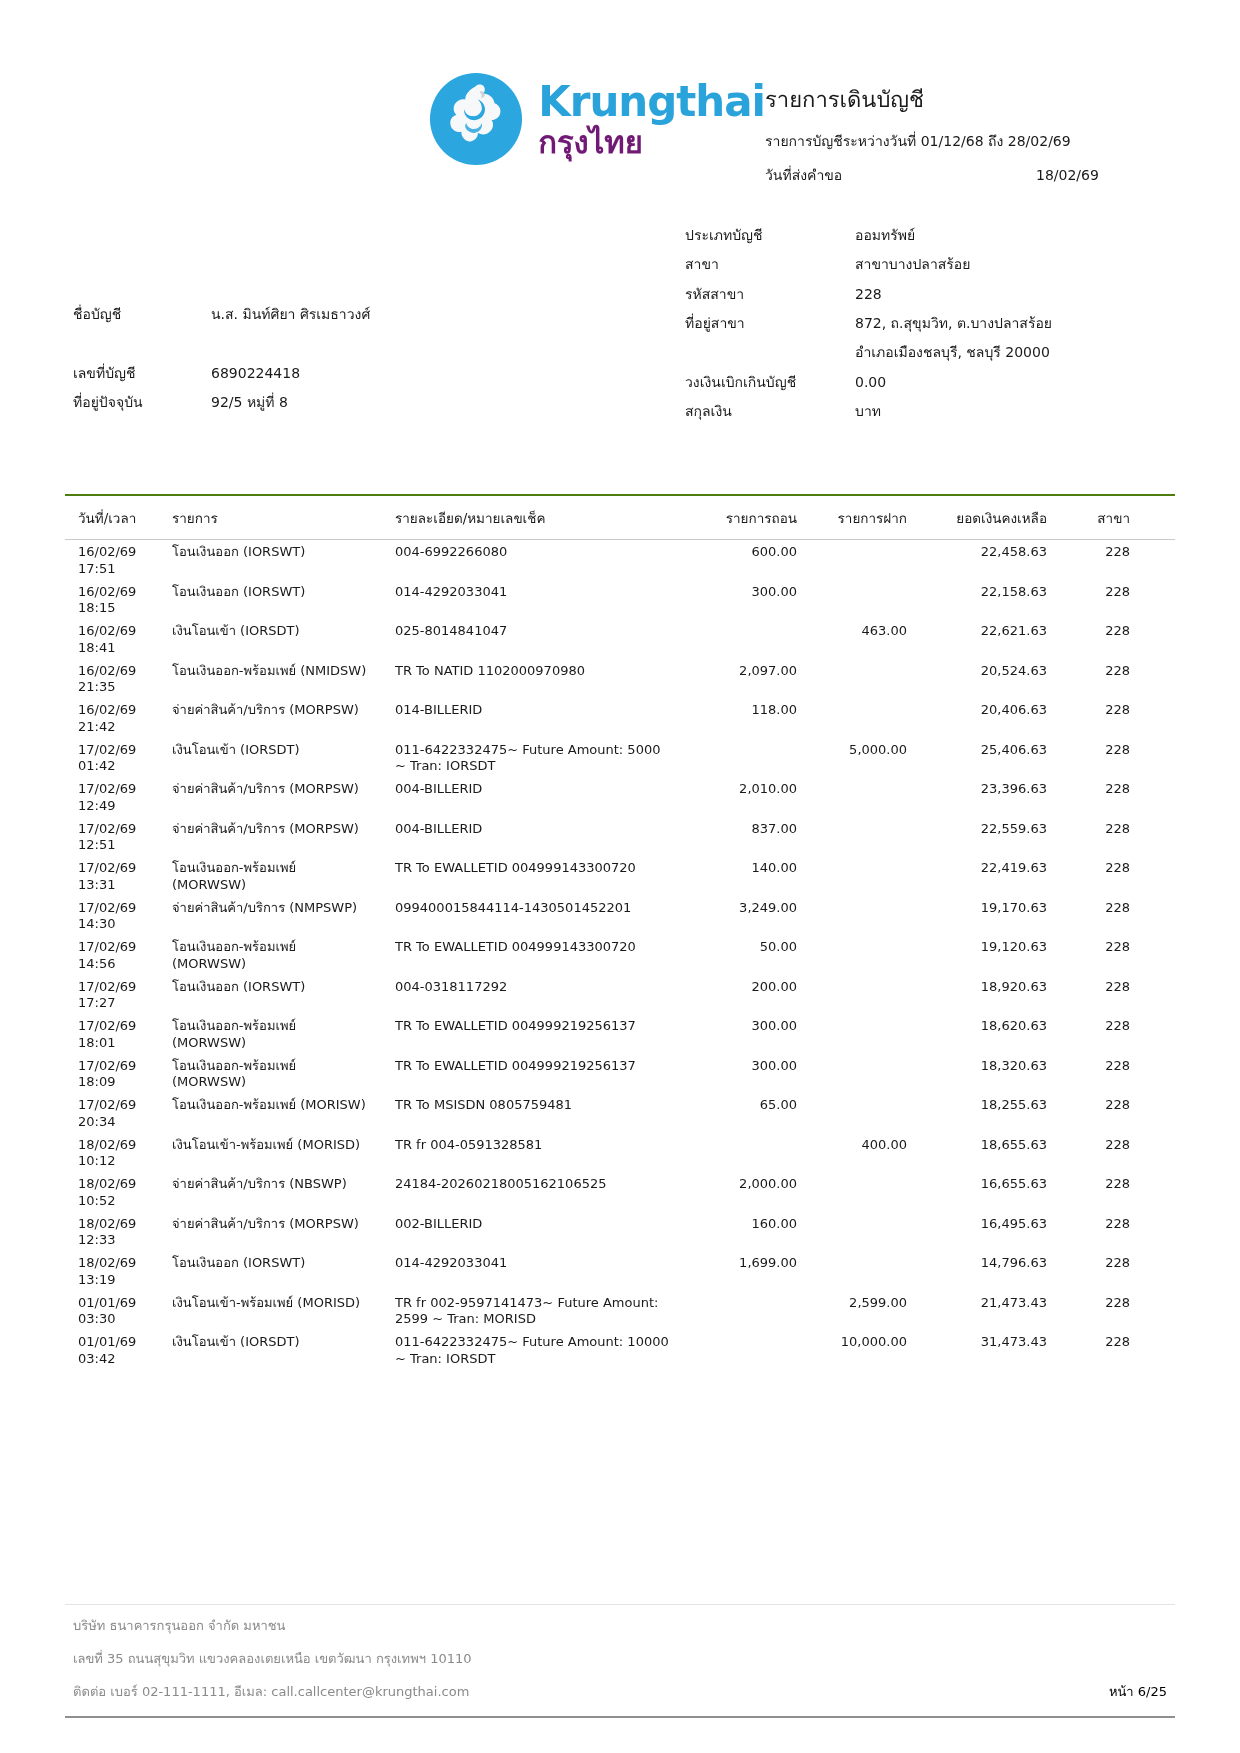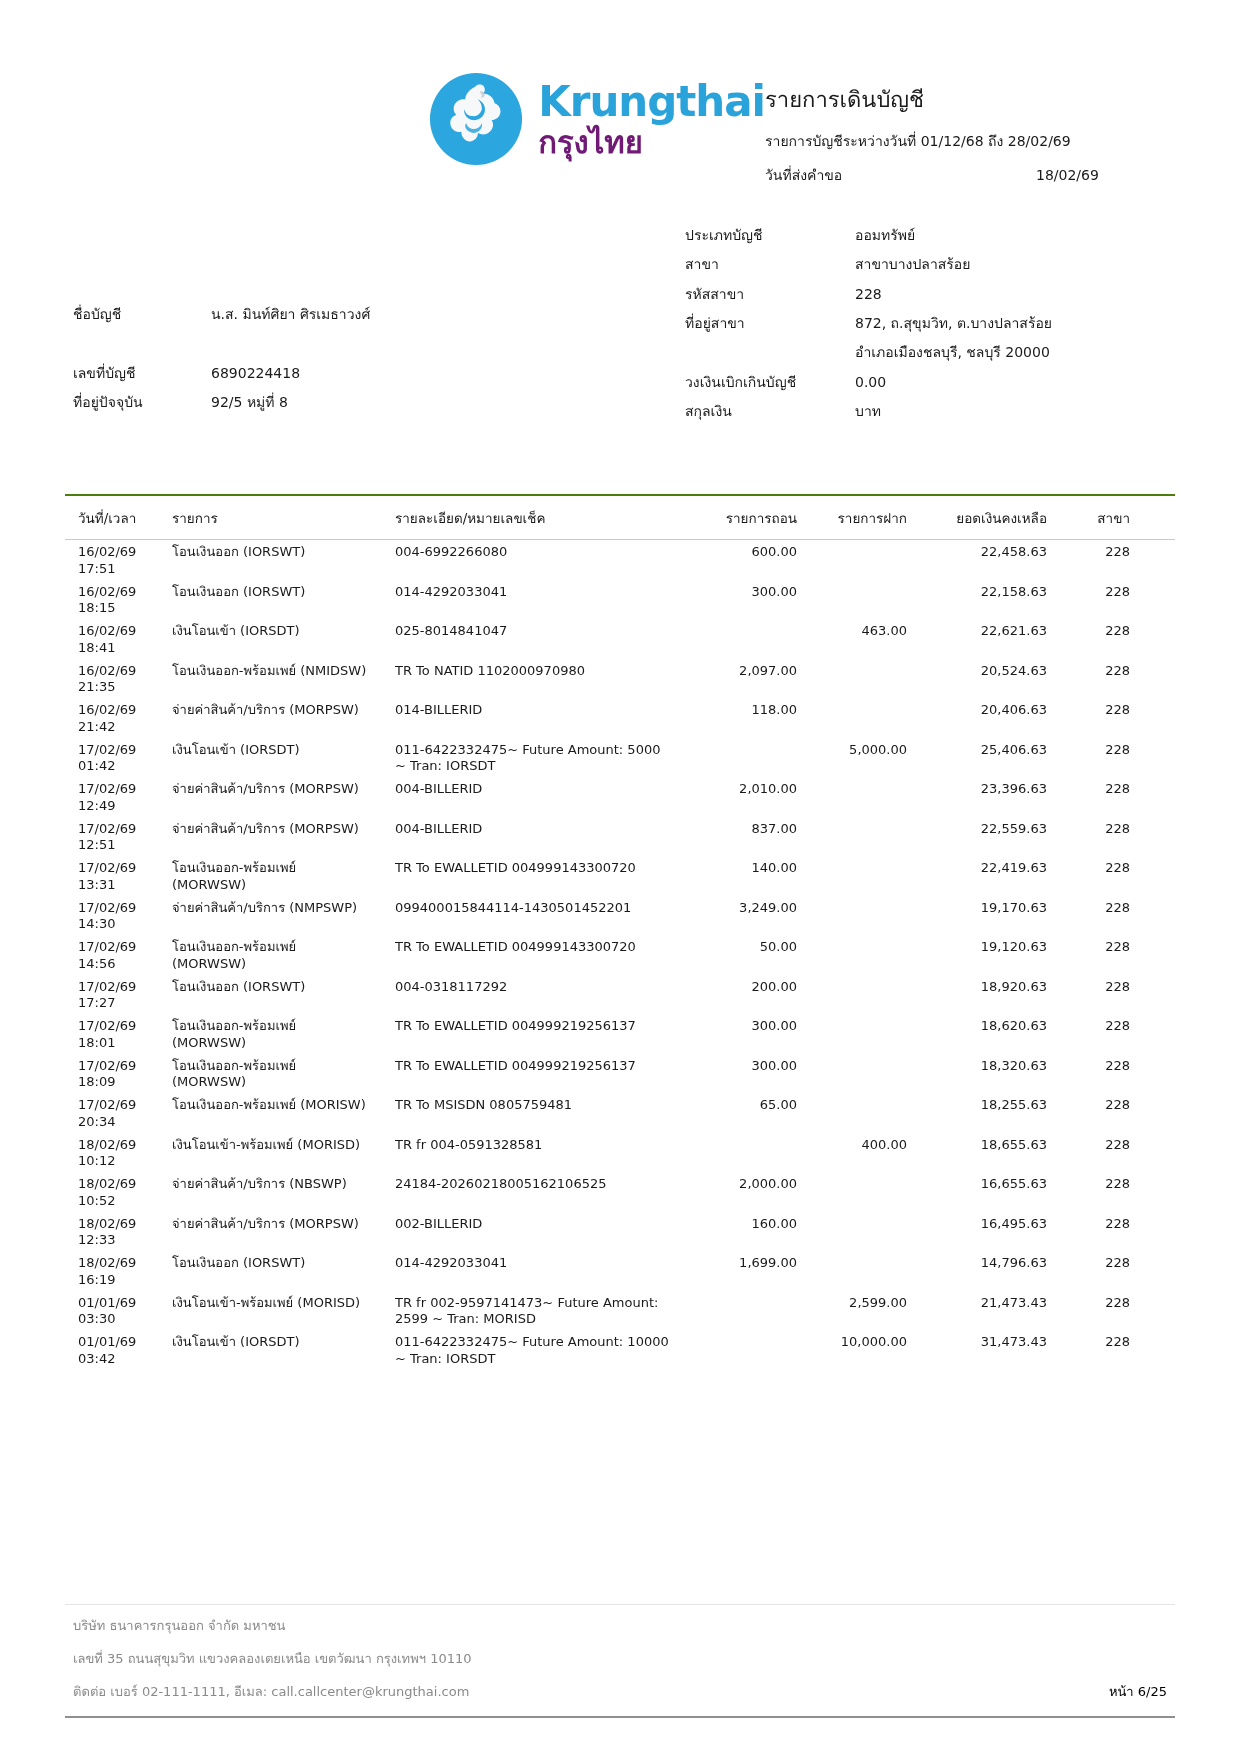--- a/index.html
+++ b/index.html
@@ -417,21 +417,21 @@
             <div class="detail-line">002-BILLERID</div>
           </td>
       <td class="num">160.00</td>
       <td class="num"></td>
       <td class="num">16,495.63</td>
       <td class="num c-branch">228</td>
     </tr>
         <tr class="tx-row">
       <td class="c-date">
         <div>18/02/69</div>
-        <div>16:19</div>
+        <div>13:19</div>
       </td>
       <td class="c-type">โอนเงินออก (IORSWT)</td>
       <td class="c-detail">
             <div class="detail-line">014-4292033041</div>
           </td>
       <td class="num">1,699.00</td>
       <td class="num"></td>
       <td class="num">14,796.63</td>
       <td class="num c-branch">228</td>
     </tr>

